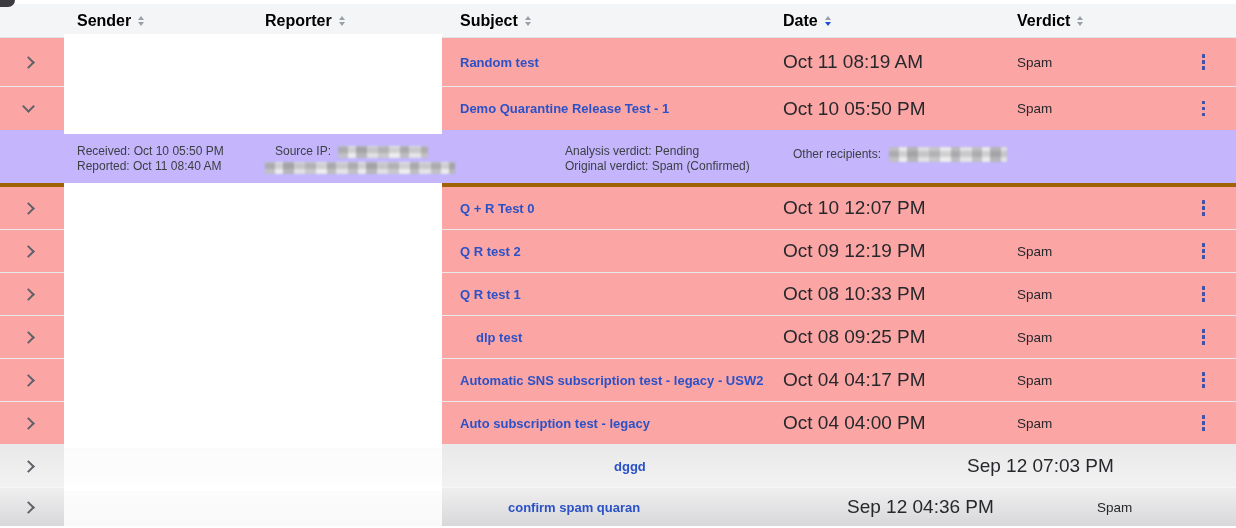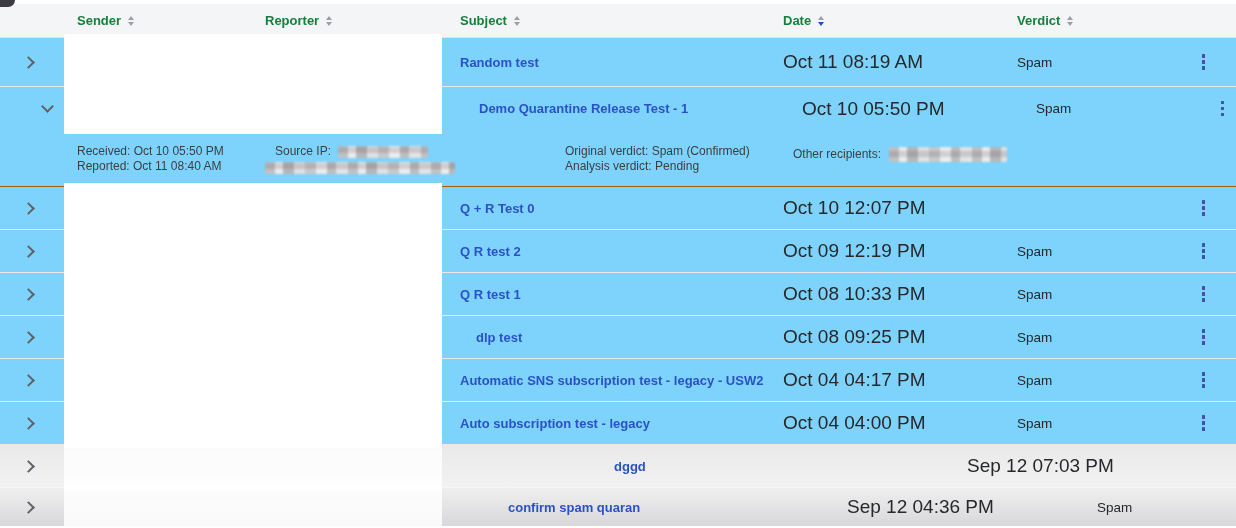--- a/index.html
+++ b/index.html
@@ -7,34 +7,34 @@
     font-family:"Liberation Sans", sans-serif; position:relative; }
 
   .top-strip { height:4px; background:#fff; position:relative; }
   .corner { position:absolute; top:0; left:0; width:15px; height:7px;
     background:#3b3b40; border-bottom-right-radius:7px; }
 
   .grid { display:grid; grid-template-columns:60px 193px 195px 323px 234px 165px 66px; }
 
   
   .thead { height:34px; background:#f4f5f7; border-bottom:1px solid #e2e3e5; align-items:center; }
-  .hcell { display:flex; align-items:center; gap:7px; font-weight:bold; font-size:13px;
-    color:#15803d; padding-left:12px; cursor:pointer; }
+  .hcell { display:flex; align-items:center; gap:7px; font-weight:bold; font-size:16px;
+    color:#000000; padding-left:12px; cursor:pointer; }
   .hcell.first { padding-left:17px; }
   .sort { display:flex; flex-direction:column; gap:2px; }
   .sort .up { width:0; height:0; border-left:3.5px solid transparent; border-right:3.5px solid transparent;
     border-bottom:4.5px solid #9aa0a6; }
   .sort .dn { width:0; height:0; border-left:3.5px solid transparent; border-right:3.5px solid transparent;
     border-top:4.5px solid #9aa0a6; }
   .sort.active .dn { border-top-color:#1a4fd6; }
 
   
-  .row { position:relative; height:43px; border-bottom:1px solid #e8e9ea; align-items:center; background:#7dd3fc; }
+  .row { position:relative; height:43px; border-bottom:1px solid #e8e9ea; align-items:center; background:#fca5a5; }
   .row.tall { height:49px; }
-  .row.noborder { border-bottom:none;padding-left:19px; }
+  .row.noborder { border-bottom:none; }
   .row.gray1 { background:linear-gradient(180deg,#e9e9ea,#f2f2f3); border-bottom-color:#f7f7f8;gap:46px; }
   .row.gray2 { background:linear-gradient(180deg,#efeff0,#d8d8da); border-bottom:none; height:38px;gap:16px; }
 
   .halo { position:absolute; left:64px; width:378px; top:-4px; bottom:-4px; background:#fff; z-index:1; }
   .gray1 .halo, .gray2 .halo { background:rgba(255,255,255,.82); }
   .row > .cell { position:relative; z-index:2; }
 
   .cell.expand { display:flex; justify-content:center; }
   .chev { width:9px; height:9px; border-right:2px solid #5f6368; border-bottom:2px solid #5f6368;
     transform:rotate(-45deg); cursor:pointer; margin-left:-4px; }
@@ -55,21 +55,21 @@
     white-space:nowrap; }
   .cell.subject.indent { padding-left:28px; }
   .cell.date { font-size:19px; color:#26282b; padding-left:12px; white-space:nowrap; }
   .cell.verdict { font-size:13.5px; color:#26282b; padding-left:12px; }
 
   .cell.actions { display:flex; justify-content:center; }
   .kebab { display:flex; flex-direction:column; gap:2.5px; cursor:pointer; padding:5px 8px; }
   .kebab i { width:3px; height:3.5px; background:#3d52a8; border-radius:.5px; }
 
   
-  .detail { position:relative; height:57px; background:#7dd3fc; border-bottom:1px solid #a16207;
+  .detail { position:relative; height:57px; background:#c4b5fd; border-bottom:4px solid #a16207;
     font-size:12px; color:#3c4043; }
   .detail .lines { line-height:15px; position:absolute; top:14px; }
   .d1 { left:77px; }
   .d2 { left:265px; }
   .d2 .l1 { display:flex; align-items:center; gap:7px;margin-left:10px; }
   .d2 .pixa { width:90px; height:12px; }
   .d2 .pixb { width:190px; height:12px; margin-top:3px; }
   .d3 { left:565px; }
   .d4 { left:793px; top:17px; position:absolute; display:flex; align-items:flex-start; gap:8px; }
   .d4 .pixc { width:118px; height:15px; }
@@ -165,22 +165,22 @@
     <div>Reported: Oct 11 08:40 AM</div>
   </div>
   <div class="lines d2">
     <div class="l1">
       <span>Source IP:</span>
       <span class="pix pixa"></span>
     </div>
     <div class="pix pixb"></div>
   </div>
   <div class="lines d3">
+    <div>Analysis verdict: Pending</div>
     <div>Original verdict: Spam (Confirmed)</div>
-    <div>Analysis verdict: Pending</div>
   </div>
   <div class="d4">
     <span>Other recipients:</span>
     <span class="pix pixc"></span>
   </div>
 </div>
 
 <div class="grid row">
   <div class="halo"></div>
   <div class="cell expand">

